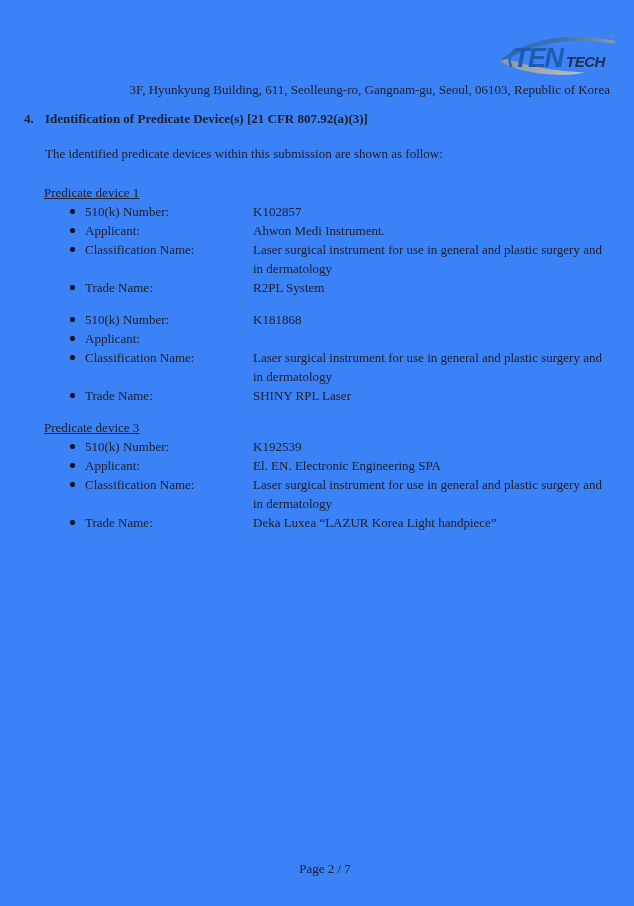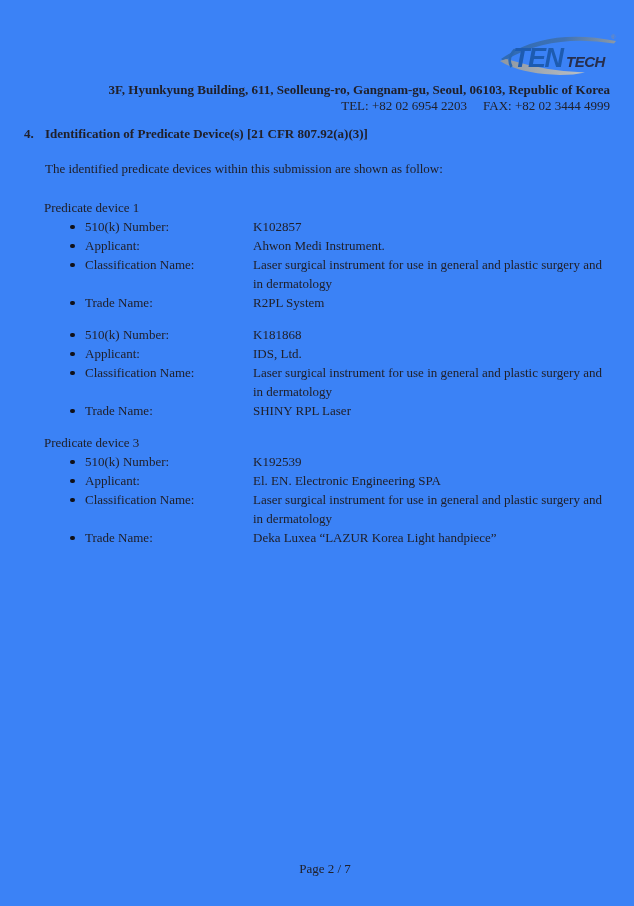--- a/index.html
+++ b/index.html
@@ -9,37 +9,38 @@
     margin:0 auto;
     background:#3b82f6;
     font-family:"Liberation Serif","DejaVu Serif",serif;
     font-size:13px;
     color:#20202a;
     overflow:hidden;
   }
   
   .letterhead { padding:28px 24px 0 0; text-align:right; }
   .logo-wrap { display:inline-block; margin-right:-10px; height:50px; }
-  .addr { line-height:15.5px; white-space:nowrap;font-weight:bold; }
+  .addr { line-height:15.5px; white-space:nowrap; }
   .telfax { line-height:15.5px; white-space:nowrap; }
   .telfax .fax { margin-left:16px; }
   
   .section-heading {
     display:flex;
     margin:13px 0 0 24px;
     font-weight:bold;
     line-height:16px;
   }
   .section-number { width:21px; flex:0 0 21px; }
   
   .intro { margin:19px 0 0 45px; line-height:16px; }
   
   .device-block { margin:13px 0 0 44px; }
   .device-block.first { margin-top:21px; }
   .device-heading {
+    text-decoration:underline;
     line-height:19px;
   }
   .field-row { display:flex; line-height:19px; }
   .bullet { flex:0 0 17px; width:17px; margin-left:24px; position:relative; }
   .bullet::before {
     content:"";
     position:absolute;
     left:2px; top:7.5px;
     width:4.5px; height:4.5px;
     border-radius:50%;
@@ -79,23 +80,20 @@
         </defs>
         <path d="M3,31 Q48,-1 118,13 L116,15.5 Q52,5 6,33 Z" fill="url(#topSwoosh)"></path>
         <path d="M2,33 Q22,46 62,47 Q76,47 87,44.5 Q50,44 8,31 Z" fill="url(#botSwoosh)"></path>
         <path d="M13.5,39 Q8.5,30 17,21.5" stroke="#2a67b2" stroke-width="2.6" fill="none"></path>
         <text x="15" y="39" font-size="27" font-style="italic" font-weight="bold" letter-spacing="-1.5" fill="#1d5bb0">TEN</text>
         <text x="68" y="39" font-size="15" font-style="italic" font-weight="bold" letter-spacing="-0.5" fill="#272e4d">TECH</text>
         <text x="113" y="11" font-size="6" fill="#8a8f96">®</text>
       </svg>
     </div>
     <div class="addr">3F, Hyunkyung Building, 611, Seolleung-ro, Gangnam-gu, Seoul, 06103, Republic of Korea</div>
-    <div class="telfax">
-      <span>TEL: +82 02 6954 2203</span><span class="fax">FAX: +82 02 3444 4999</span>
-    </div>
   </div>
 
   <div class="section-heading">
     <span class="section-number">4.</span>
     <span class="section-title">Identification of Predicate Device(s) [21 CFR 807.92(a)(3)]</span>
   </div>
 
   <div class="intro">The identified predicate devices within this submission are shown as follow:</div>
 
   <div class="device-block first">
@@ -124,21 +122,20 @@
 
   <div class="device-block">
     <div class="field-row">
       <span class="bullet"></span>
       <span class="field-label">510(k) Number:</span>
       <span class="field-value">K181868</span>
     </div>
     <div class="field-row">
       <span class="bullet"></span>
       <span class="field-label">Applicant:</span>
-      <span class="field-value">IDS, Ltd.</span>
     </div>
     <div class="field-row">
       <span class="bullet"></span>
       <span class="field-label">Classification Name:</span>
       <span class="field-value">Laser surgical instrument for use in general and plastic surgery and in dermatology</span>
     </div>
     <div class="field-row">
       <span class="bullet"></span>
       <span class="field-label">Trade Name:</span>
       <span class="field-value">SHINY RPL Laser</span>

